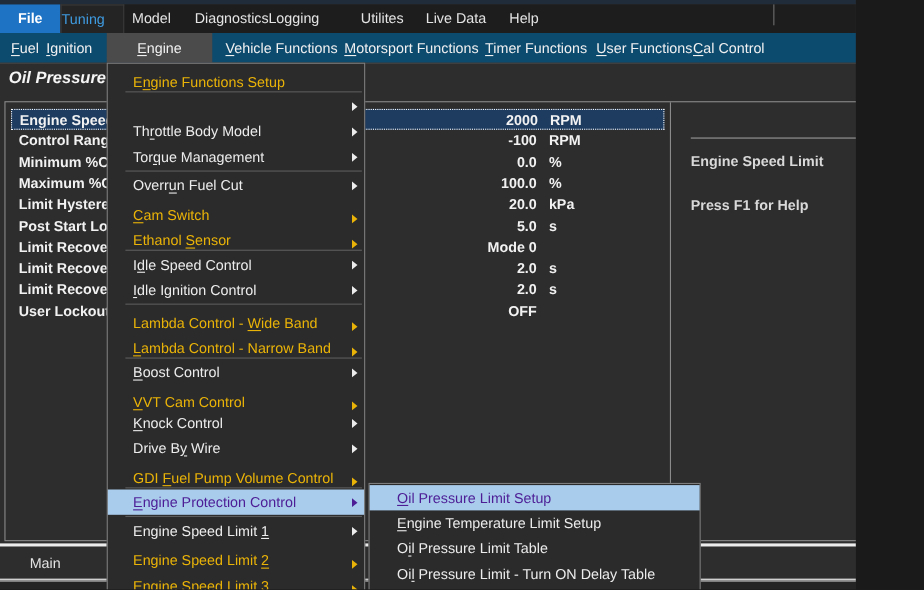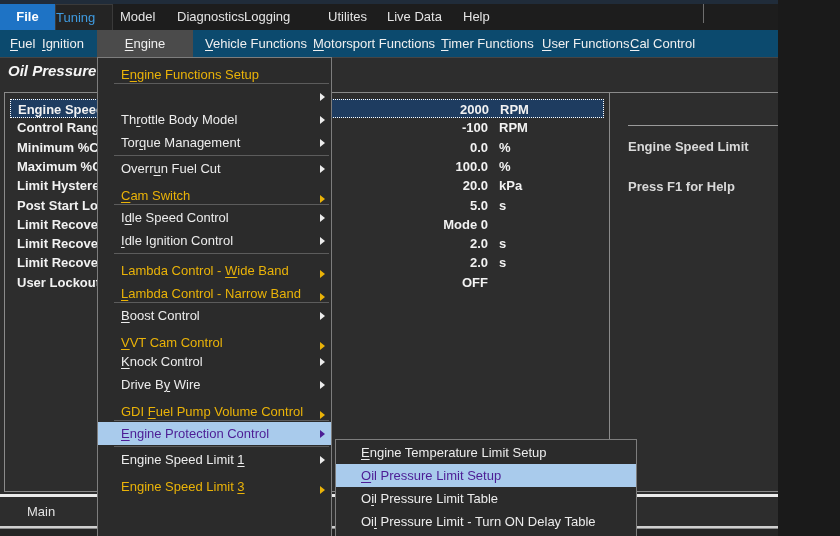--- a/index.html
+++ b/index.html
@@ -167,20 +167,24 @@
       </div>
       <div class="msep"></div>
       <div class="mi">
         <span>Overr<span class="mn">u</span>n Fuel Cut</span>
         <span class="arrow"></span>
       </div>
       <div class="mi disabled">
         <span><span class="mn">C</span>am Switch</span>
         <span class="arrow"></span>
       </div>
+      <div class="mi disabled">
+        <span>Ethanol <span class="mn">S</span>ensor</span>
+        <span class="arrow"></span>
+      </div>
       <div class="msep"></div>
       <div class="mi">
         <span>I<span class="mn">d</span>le Speed Control</span>
         <span class="arrow"></span>
       </div>
       <div class="mi">
         <span><span class="mn">I</span>dle Ignition Control</span>
         <span class="arrow"></span>
       </div>
       <div class="msep"></div>
@@ -217,32 +221,36 @@
       <div class="mi highlight">
         <span><span class="mn">E</span>ngine Protection Control</span>
         <span class="arrow"></span>
       </div>
       <div class="msep"></div>
       <div class="mi">
         <span>Engine Speed Limit <span class="mn">1</span></span>
         <span class="arrow"></span>
       </div>
       <div class="mi disabled">
+        <span>Engine Speed Limit <span class="mn">2</span></span>
+        <span class="arrow"></span>
+      </div>
+      <div class="mi disabled">
         <span>Engine Speed Limit <span class="mn">3</span></span>
         <span class="arrow"></span>
       </div>
     </div>
   <div class="menu oil-submenu">
-      <div class="mi">
-        <span><span class="mn">E</span>ngine Temperature Limit Setup</span>
-      </div>
       <div class="mi highlight">
         <span><span class="mn">O</span>il Pressure Limit Setup</span>
       </div>
       <div class="mi">
+        <span><span class="mn">E</span>ngine Temperature Limit Setup</span>
+      </div>
+      <div class="mi">
         <span>O<span class="mn">i</span>l Pressure Limit Table</span>
       </div>
       <div class="mi">
         <span>Oi<span class="mn">l</span> Pressure Limit - Turn ON Delay Table</span>
       </div>
     </div>
 
 </div>
 
 </body></html>

